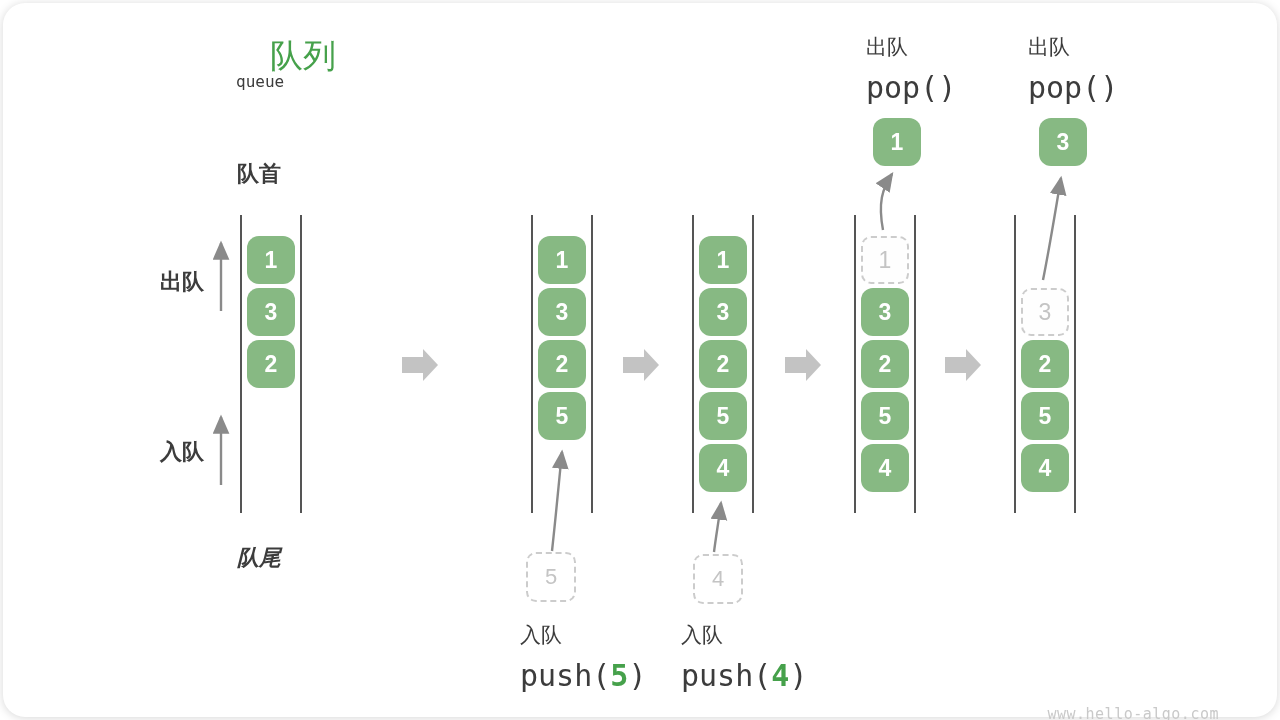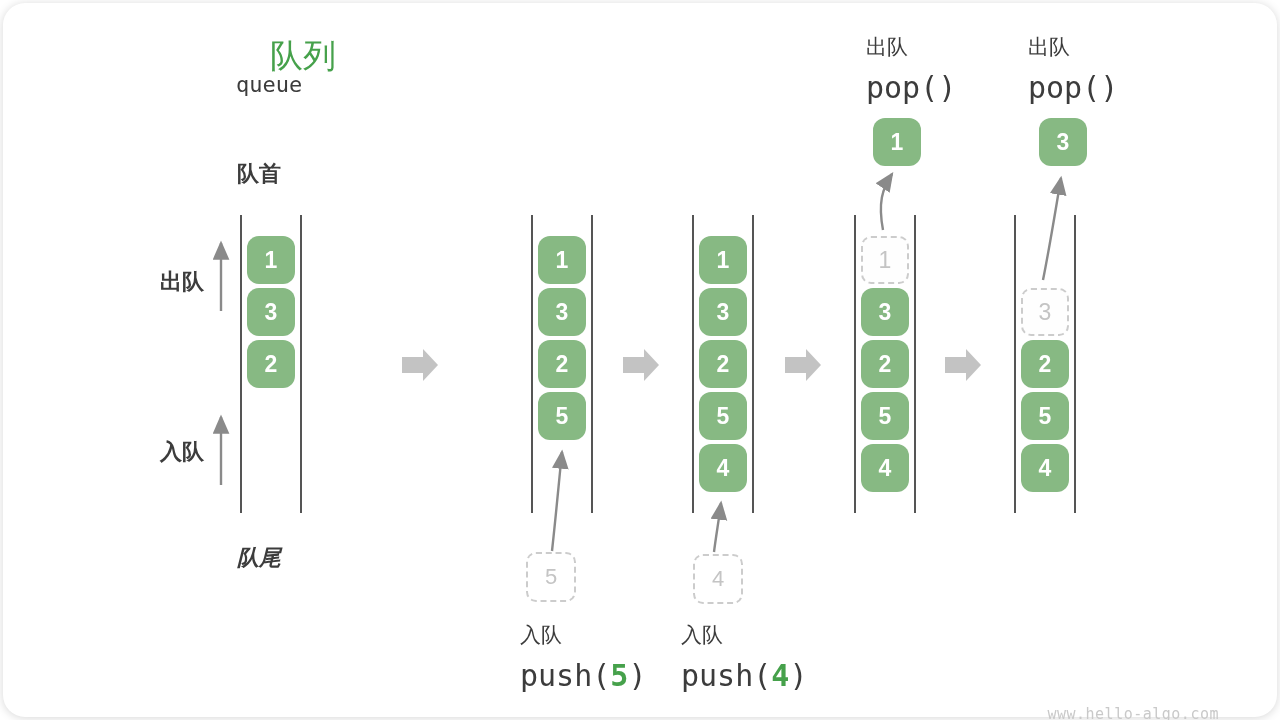--- a/index.html
+++ b/index.html
@@ -2,21 +2,21 @@
 <html><head>
 <meta charset="utf-8">
 <style>
   html,body{margin:0;padding:0;width:1280px;height:720px;background:#fff;overflow:hidden;
     font-family:"Liberation Sans",sans-serif;}
   .card{position:absolute;left:3px;top:3px;right:3px;bottom:3px;background:#fff;
     border-radius:22px;box-shadow:0 1px 10px rgba(0,0,0,.16);}
   .abs{position:absolute;}
   .mono{font-family:"DejaVu Sans Mono",monospace;}
   #title-zh{left:235px;top:31px;font-size:33px;font-weight:400;margin-left:32px;}
-  #title-en{left:233px;top:69px;font-size:22px;color:#3c3c3c;text-align:right;}
+  #title-en{left:233px;top:69px;font-size:16px;color:#3c3c3c;text-align:right;}
   .side-label{font-size:22px;font-weight:700;color:#3c3c3c;text-align:center;}
   #label-front{left:234px;top:156px;}
   #label-rear{left:234px;top:540px;font-style:italic;}
   #label-dequeue{left:157px;top:264px;}
   #label-enqueue{left:157px;top:434px;}
   #watermark{right:58px;top:702px;font-size:15px;color:#c9c9c9;letter-spacing:.5px;}
   .column-walls{position:absolute;top:212px;height:298px;border-left:2px solid #555;
     border-right:2px solid #555;box-sizing:border-box;}
   .cell{position:absolute;width:48px;height:48px;border-radius:12px;
     display:flex;align-items:center;justify-content:center;

